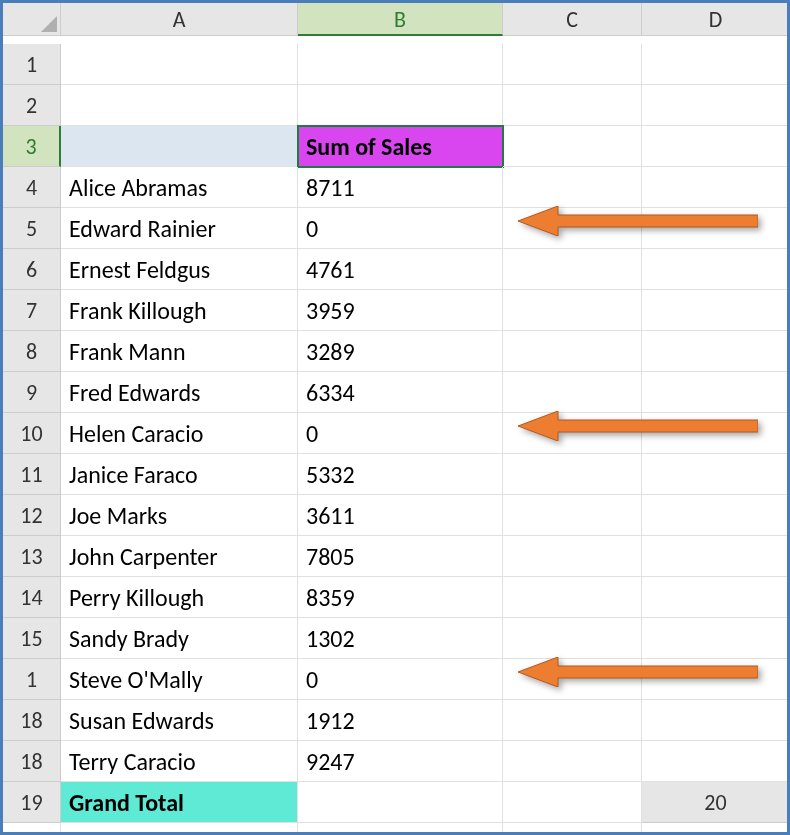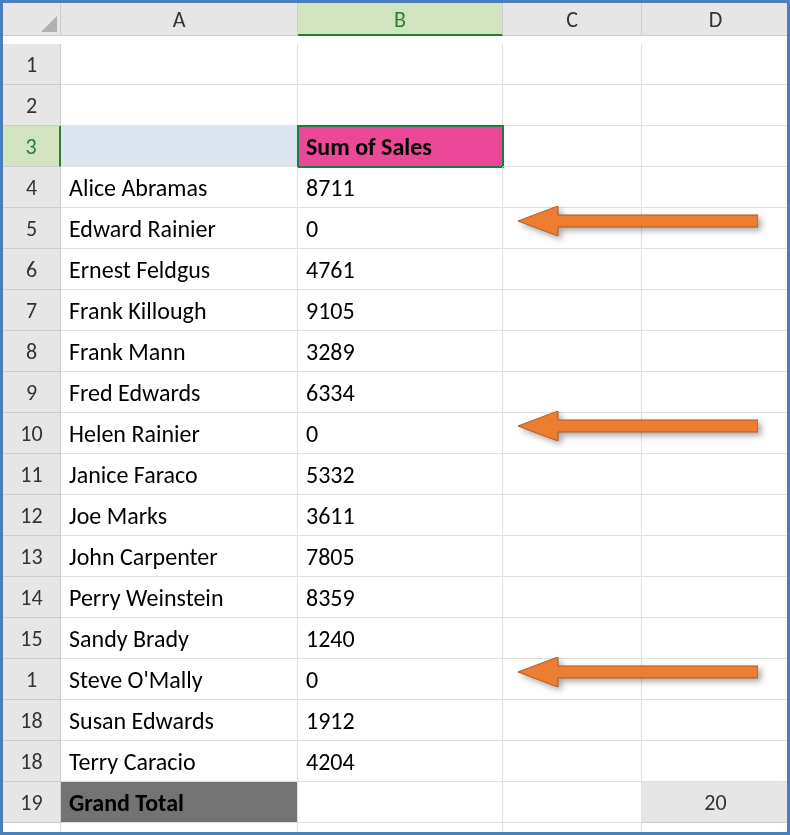--- a/index.html
+++ b/index.html
@@ -74,27 +74,27 @@
     white-space: nowrap;
     overflow: hidden;
     color: #000;
   }
   .cell.num { }
   .cell.hdr {
     background: #dce6f1;
     font-weight: bold;
   }
   .cell.total {
-    background: #737373;
+    background: #5eead4;
     font-weight: bold;
   }
   .cell.active {
     outline: 2px solid #1b7e3c;
     outline-offset: -1px;
-    background: #ec4899;
+    background: #d946ef;
     font-weight: bold;
   }
   .arrow-layer {
     position: absolute;
     left: 0; top: 0;
     pointer-events: none;
   }
   .arrow {
     position: absolute;
     width: 240px;
@@ -136,76 +136,76 @@
     <div class="cell num">0</div>
     <div class="cell"></div>
     <div class="cell"></div>
     <div class="rowhead">6</div>
     <div class="cell">Ernest Feldgus</div>
     <div class="cell num">4761</div>
     <div class="cell"></div>
     <div class="cell"></div>
     <div class="rowhead">7</div>
     <div class="cell">Frank Killough</div>
-    <div class="cell num">9105</div>
+    <div class="cell num">3959</div>
     <div class="cell"></div>
     <div class="cell"></div>
     <div class="rowhead">8</div>
     <div class="cell">Frank Mann</div>
     <div class="cell num">3289</div>
     <div class="cell"></div>
     <div class="cell"></div>
     <div class="rowhead">9</div>
     <div class="cell">Fred Edwards</div>
     <div class="cell num">6334</div>
     <div class="cell"></div>
     <div class="cell"></div>
     <div class="rowhead">10</div>
-    <div class="cell">Helen Rainier</div>
+    <div class="cell">Helen Caracio</div>
     <div class="cell num">0</div>
     <div class="cell"></div>
     <div class="cell"></div>
     <div class="rowhead">11</div>
     <div class="cell">Janice Faraco</div>
     <div class="cell num">5332</div>
     <div class="cell"></div>
     <div class="cell"></div>
     <div class="rowhead">12</div>
     <div class="cell">Joe Marks</div>
     <div class="cell num">3611</div>
     <div class="cell"></div>
     <div class="cell"></div>
     <div class="rowhead">13</div>
     <div class="cell">John Carpenter</div>
     <div class="cell num">7805</div>
     <div class="cell"></div>
     <div class="cell"></div>
     <div class="rowhead">14</div>
-    <div class="cell">Perry Weinstein</div>
+    <div class="cell">Perry Killough</div>
     <div class="cell num">8359</div>
     <div class="cell"></div>
     <div class="cell"></div>
     <div class="rowhead">15</div>
     <div class="cell">Sandy Brady</div>
-    <div class="cell num">1240</div>
+    <div class="cell num">1302</div>
     <div class="cell"></div>
     <div class="cell"></div>
     <div class="rowhead">1</div>
     <div class="cell">Steve O'Mally</div>
     <div class="cell num">0</div>
     <div class="cell"></div>
     <div class="cell"></div>
     <div class="rowhead">18</div>
     <div class="cell">Susan Edwards</div>
     <div class="cell num">1912</div>
     <div class="cell"></div>
     <div class="cell"></div>
     <div class="rowhead">18</div>
     <div class="cell">Terry Caracio</div>
-    <div class="cell num">4204</div>
+    <div class="cell num">9247</div>
     <div class="cell"></div>
     <div class="cell"></div>
     <div class="rowhead">19</div>
     <div class="cell total">Grand Total</div>
     <div class="cell"></div>
     <div class="cell"></div>
     <div class="rowhead">20</div>
     <div class="cell"></div>
     <div class="cell num"></div>
     <div class="cell"></div>

